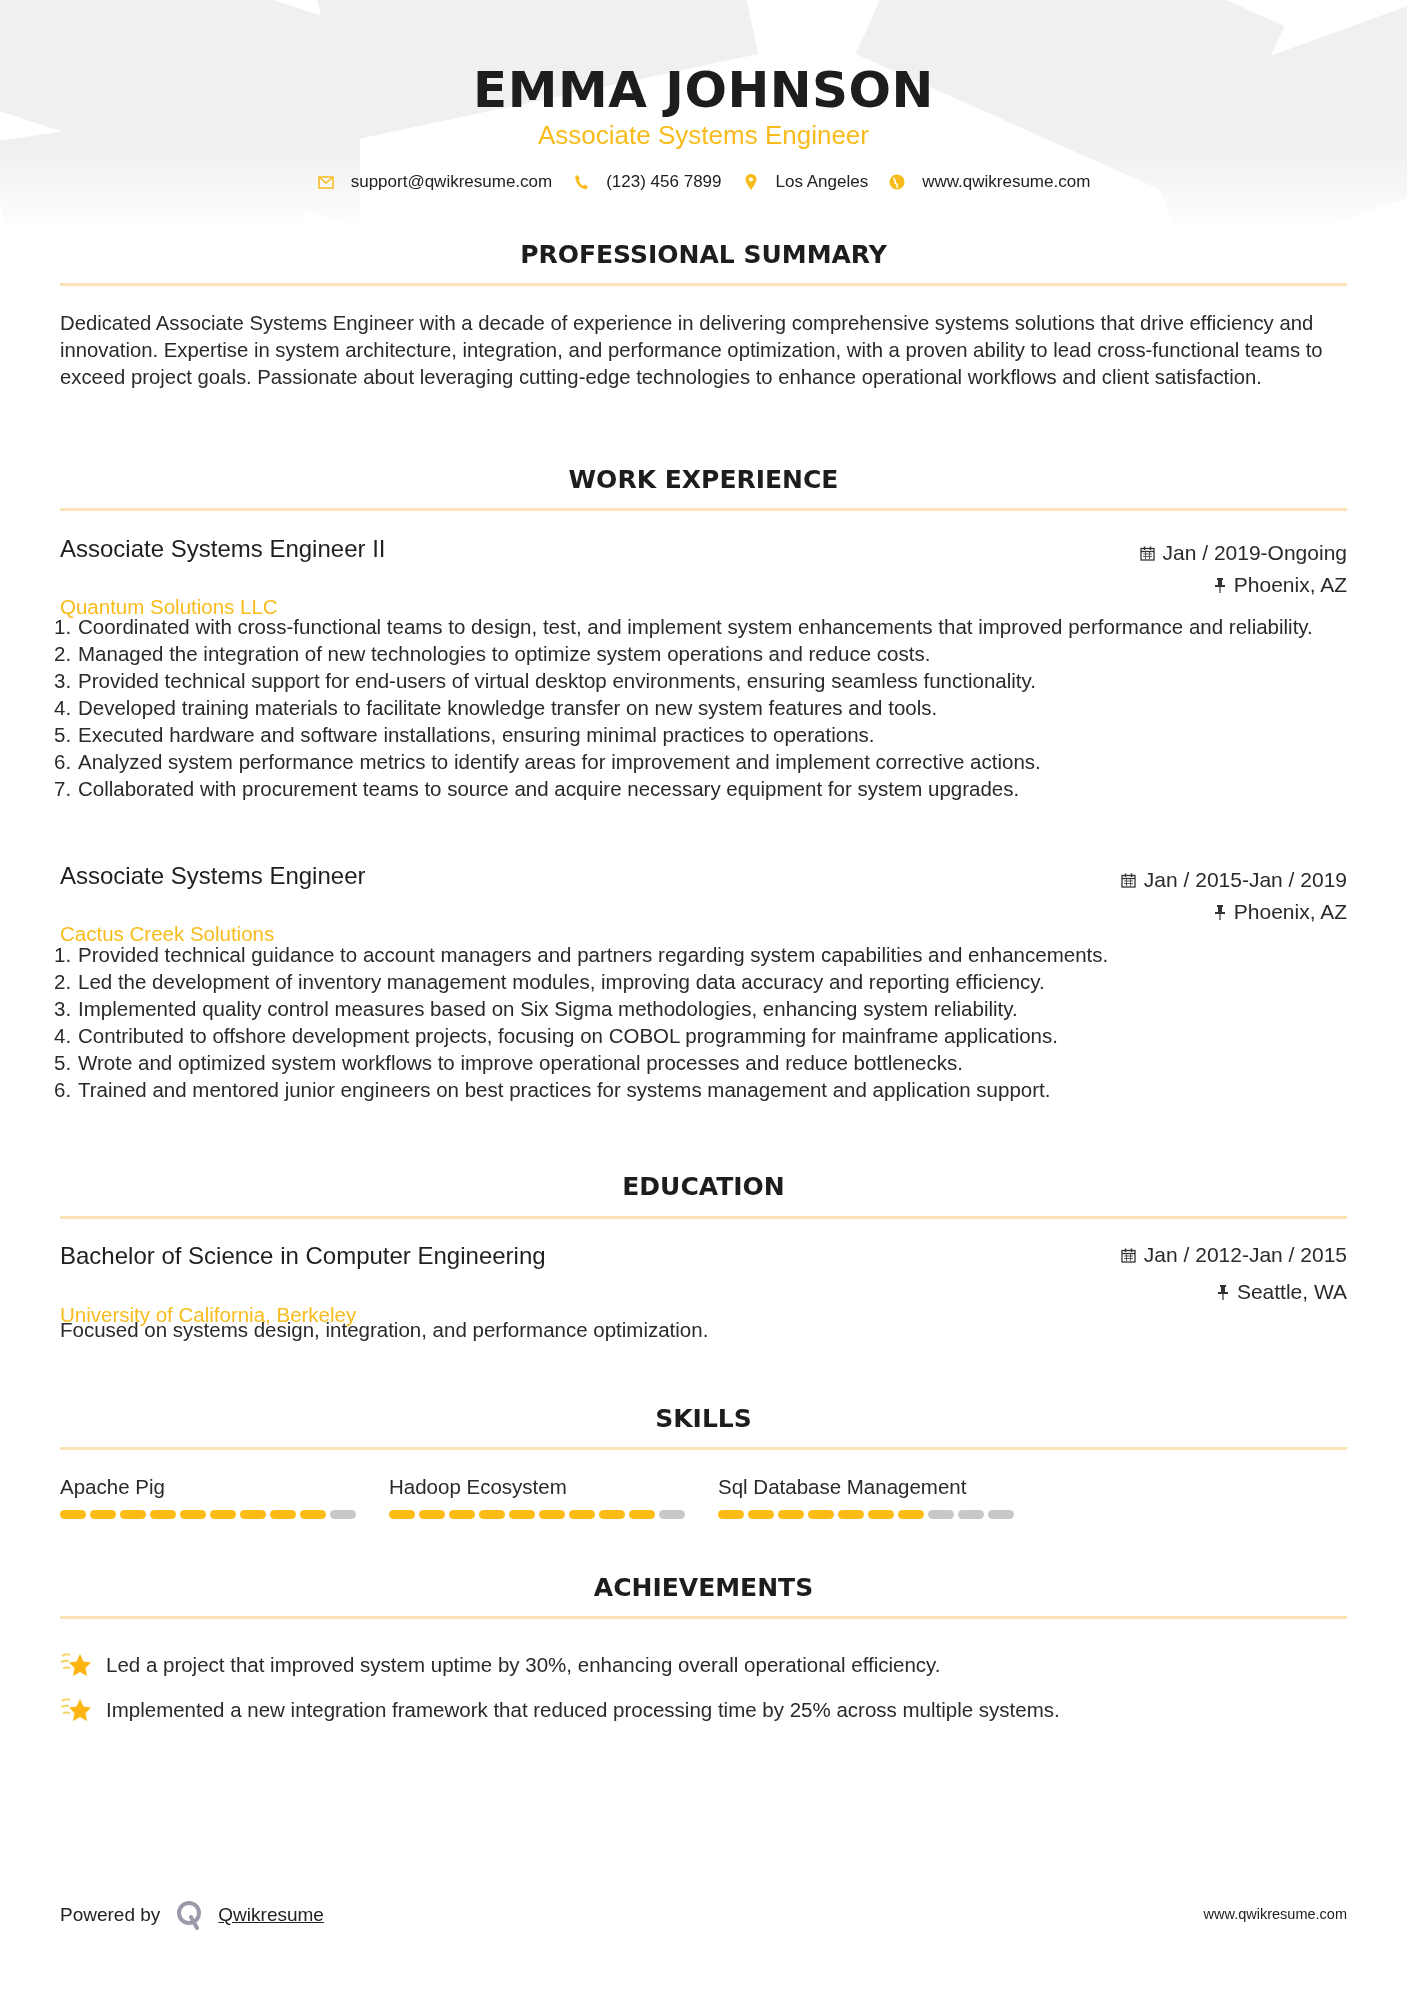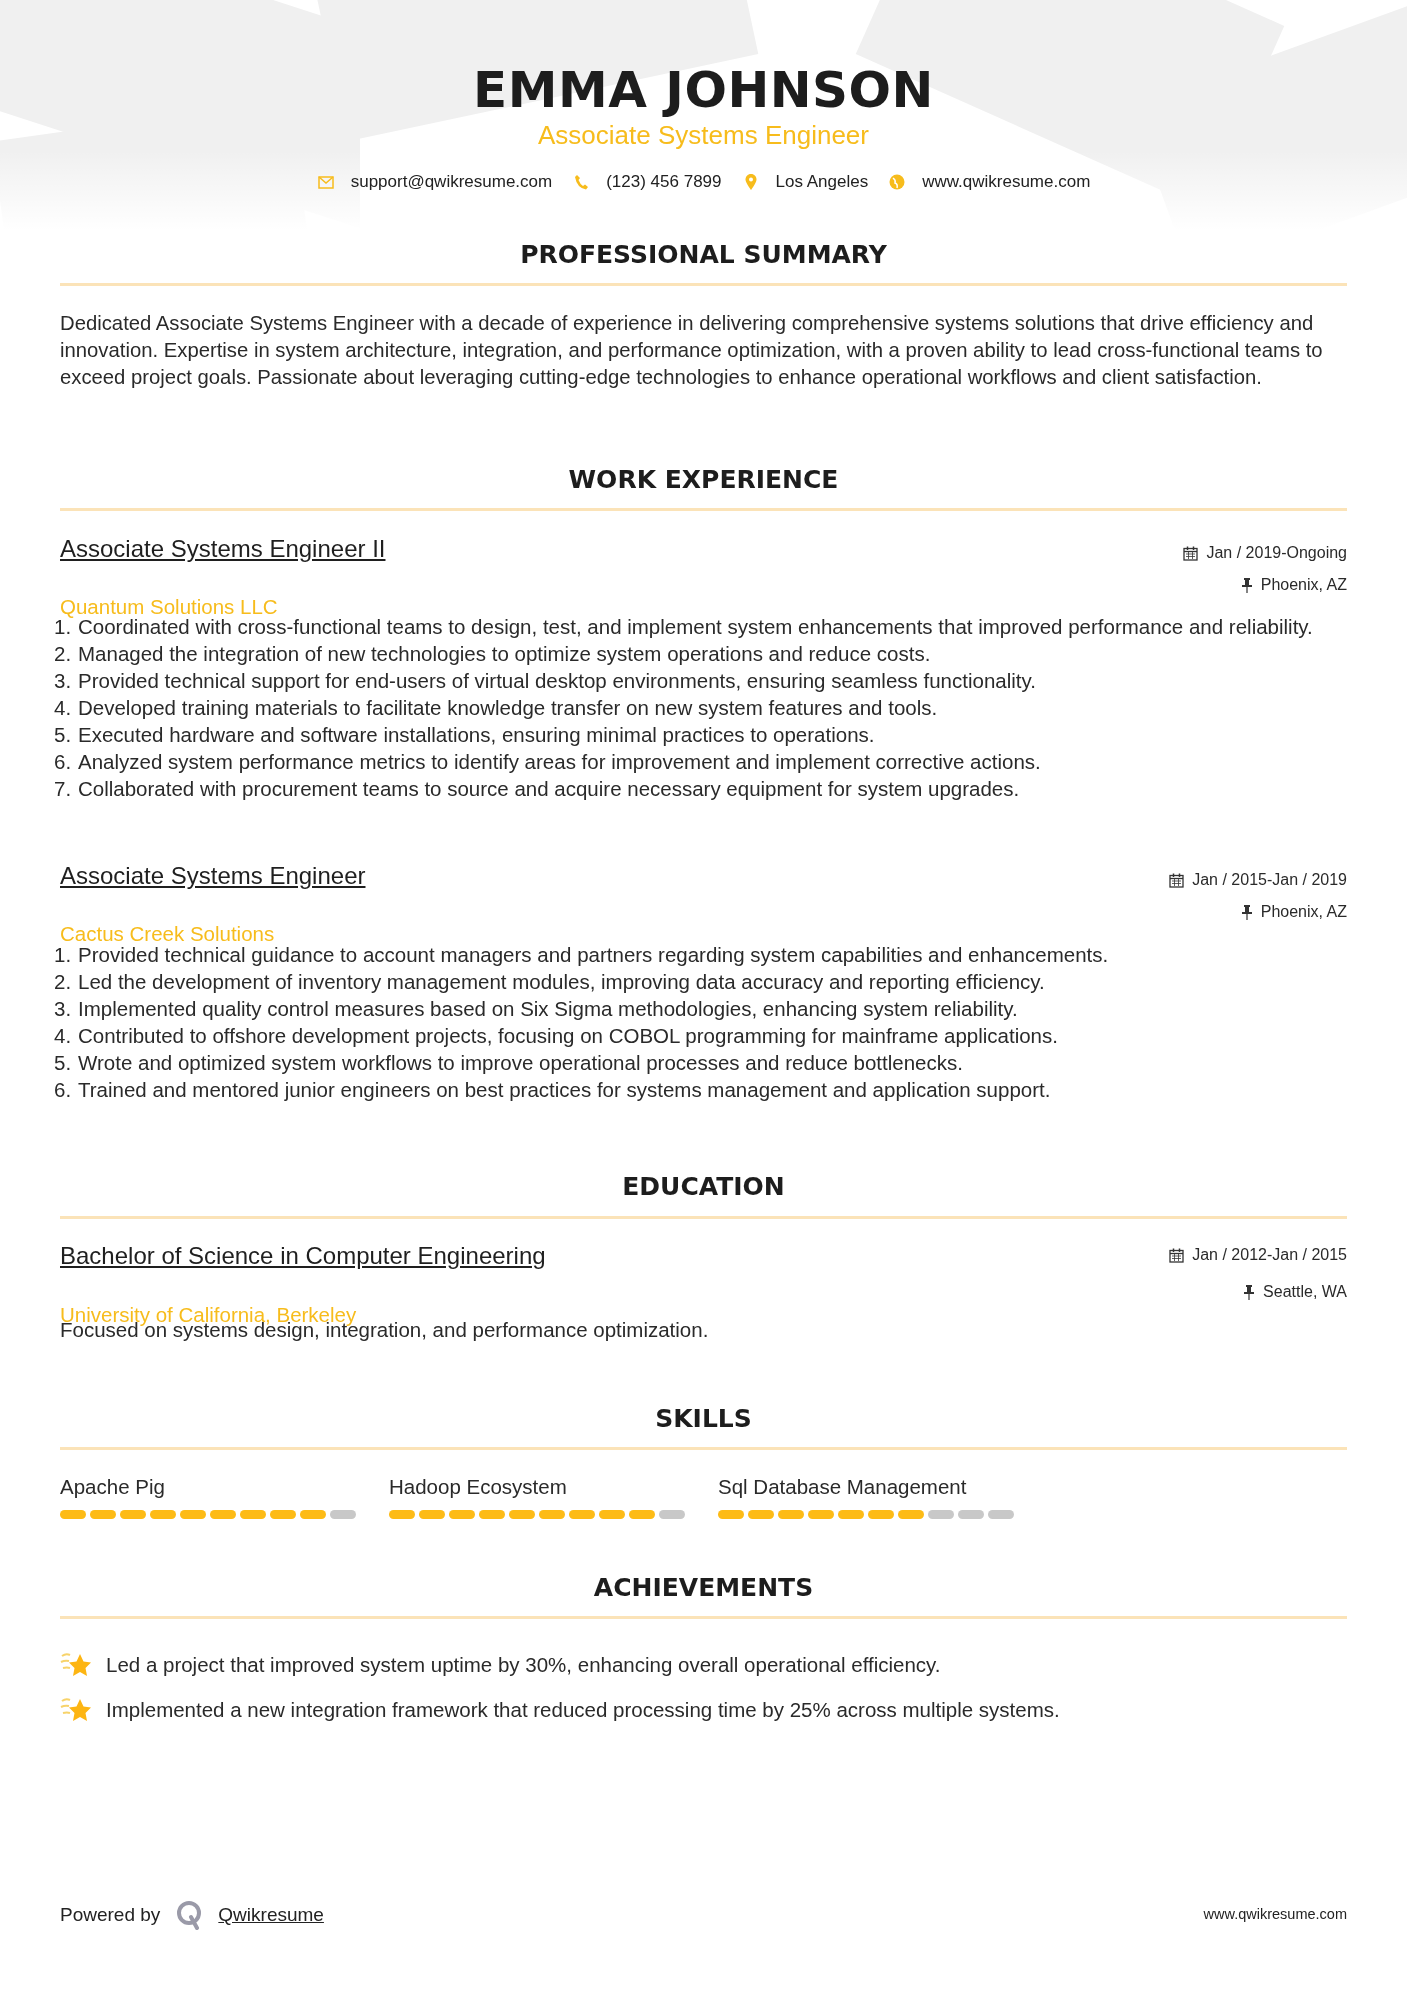--- a/index.html
+++ b/index.html
@@ -23,23 +23,23 @@
 
   .contacts { position: absolute; left: 0; width: 1407px; top: 172px; display: flex; justify-content: center; align-items: center; font-size: 17px; color: #222; text-align: center; }
   .contact { display: flex; align-items: center; margin: 0 10px; }
   .contact .ic { width: 18px; height: 18px; margin-right: 16px; display: inline-flex; align-items: center; justify-content: center; }
 
   .section-title { position: absolute; left: 60px; width: 1287px; text-align: center; font-family: "DejaVu Sans", sans-serif; font-weight: bold; font-size: 25px; color: #1d1d1d; line-height: 30px; }
   .divider { position: absolute; left: 60px; width: 1287px; height: 3px; background: #fbe3b8; }
 
   .summary { position: absolute; left: 60px; width: 1290px; top: 310px; font-size: 20.3px; line-height: 27px; color: #2a2a2a; }
 
-  .job-title { position: absolute; left: 60px; font-size: 24px; color: #1f1f1f; line-height: 30px; text-decoration: underline; }
+  .job-title { position: absolute; left: 60px; font-size: 24px; color: #1f1f1f; line-height: 30px; }
   .company { position: absolute; left: 60px; font-size: 20.5px; color: #f7bc1c; line-height: 26px; margin-top: 22px; }
-  .meta { position: absolute; right: 60px; font-size: 16px; color: #2a2a2a; display: flex; align-items: center; line-height: 22px; }
+  .meta { position: absolute; right: 60px; font-size: 21px; color: #2a2a2a; display: flex; align-items: center; line-height: 22px; }
   .meta .ic { margin-right: 8px; display: inline-flex; }
 
   .bullets { position: absolute; left: 54px; width: 1300px; font-size: 20.5px; line-height: 27px; color: #2a2a2a; list-style: none; }
   .bullets li { display: flex; }
   .bullets .num { width: 24px; flex: 0 0 24px; }
   .bullets .txt { flex: 1; }
 
   .edu-desc { position: absolute; left: 60px; top: 1316px; font-size: 20.5px; color: #2a2a2a; line-height: 27px; }
 
   .skills { position: absolute; left: 60px; top: 1474px; width: 1290px; display: flex; }

